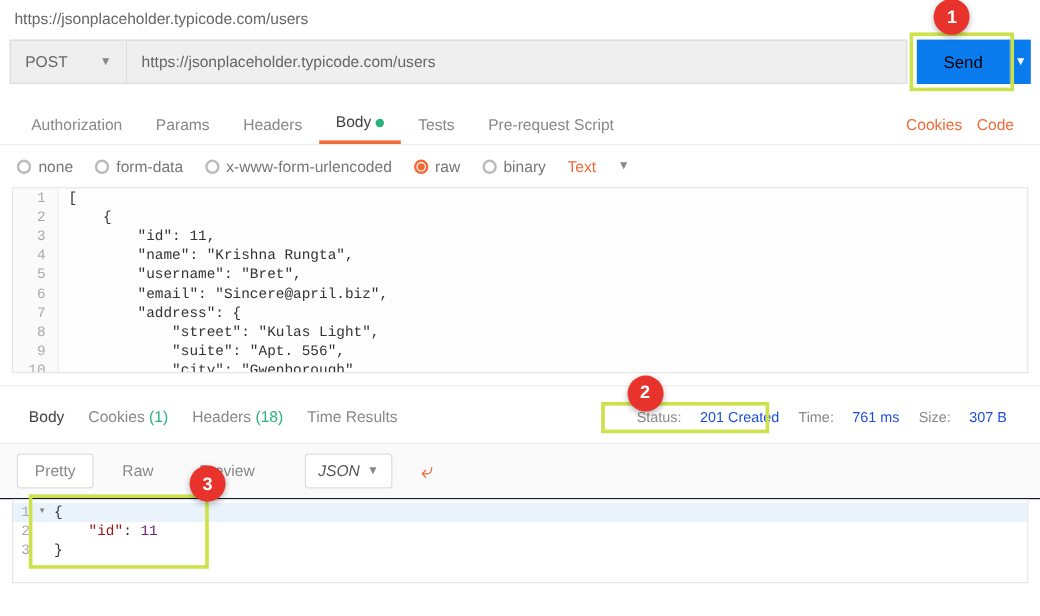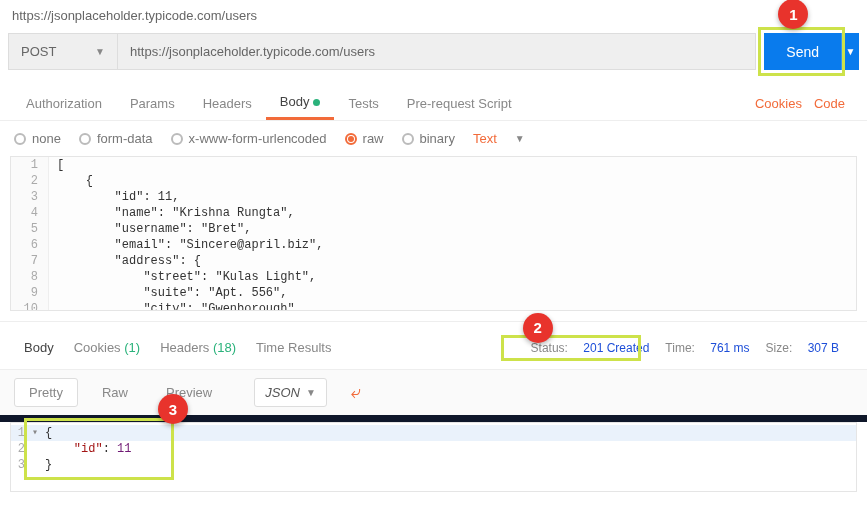--- a/index.html
+++ b/index.html
@@ -1,23 +1,23 @@
 <!DOCTYPE html>
 <html><head>
 <meta charset="utf-8">
 <style>
   * { box-sizing: border-box; margin: 0; padding: 0; }
   body { font-family: -apple-system, "Segoe UI", Arial, sans-serif; font-size: 13px; color: #555; background: #fff; width: 867px; }
   .url-header { padding: 8px 12px 4px; color: #666; font-size: 13px; }
   .request-bar { display: flex; align-items: stretch; padding: 6px 8px; gap: 0; }
-  .method-select { width: 110px; background: #efefef; border: 1px solid #ddd; display: flex; align-items: center; justify-content: space-between; padding: 0 12px; color: #666; cursor: pointer; }
+  .method-select { width: 98px; background: #efefef; border: 1px solid #ddd; display: flex; align-items: center; justify-content: space-between; padding: 0 12px; color: #666; cursor: pointer; }
   .method-caret { font-size: 10px; color: #888; }
   .url-input { flex: 1; background: #efefef; border: 1px solid #ddd; border-left: none; padding: 10px 12px; color: #666; }
   .send-btn-wrap { display: flex; margin-left: 8px; position: relative; }
-  .send-btn { background: #097bed; color: #ffffff; border: none; padding: 0 22px; font-size: 14px; cursor: pointer; }
+  .send-btn { background: #097bed; color: #000000; border: none; padding: 0 22px; font-size: 14px; cursor: pointer; }
   .send-caret { background: #097bed; color: #fff; border: none; border-left: 1px solid #3a94ec; width: 18px; cursor: pointer; font-size: 10px; }
   .send-highlight { position: absolute; border: 3px solid #cde24a; pointer-events: none; left: -6px; top: -6px; right: 14px; bottom: -6px; }
   .badge { position: absolute; width: 30px; height: 30px; border-radius: 50%; background: #e8332c; color: #fff; display: flex; align-items: center; justify-content: center; font-weight: bold; font-size: 15px; box-shadow: 0 2px 5px rgba(0,0,0,0.3); z-index: 10; }
   .tabs-row { display: flex; align-items: center; padding: 10px 12px 0; border-bottom: 1px solid #eee; position: relative; }
   .tab { padding: 8px 14px; color: #888; cursor: pointer; }
   .tab.active { color: #444; border-bottom: 3px solid #f26b3a; }
   .tab .dot { display: inline-block; width: 7px; height: 7px; border-radius: 50%; background: #2ab27b; margin-left: 4px; }
   .right-links { margin-left: auto; color: #f26b3a; display: flex; gap: 12px; padding-right: 10px; }
   .body-types { display: flex; align-items: center; gap: 18px; padding: 10px 14px; }
   .radio-item { display: flex; align-items: center; gap: 6px; color: #777; cursor: pointer; }
@@ -29,21 +29,21 @@
   .code-line { display: flex; font-family: "Courier New", monospace; font-size: 12px; line-height: 16px; }
   .gutter { width: 38px; text-align: right; color: #aaa; padding-right: 10px; background: #fafafa; border-right: 1px solid #eee; user-select: none; }
   .code-text { padding-left: 8px; white-space: pre; color: #333; }
   .resp-tabs-row { display: flex; align-items: center; padding: 12px 14px 8px; position: relative; border-top: 1px solid #eee; }
   .resp-tab { padding: 6px 10px; color: #888; cursor: pointer; }
   .resp-tab.active { color: #444; }
   .count { color: #2ab27b; }
   .resp-meta { margin-left: auto; display: flex; gap: 16px; font-size: 12px; color: #888; padding-right: 14px; position: relative; }
   .resp-meta .val { color: #1d4ed8; margin-left: 12px; }
   .status-highlight { position: absolute; border: 3px solid #cde24a; pointer-events: none; }
-  .view-row { display: flex; align-items: center; gap: 10px; padding: 8px 14px; background: #fafafa; border-top: 1px solid #eee; border-bottom: 7px solid #0f172a; }
+  .view-row { display: flex; align-items: center; gap: 10px; padding: 8px 14px; background: #fafafa; border-top: 1px solid #eee; border-bottom: 1px solid #0f172a; }
   .view-btn { padding: 6px 14px; color: #888; cursor: pointer; background: #fff; border: 1px solid #ddd; border-radius: 3px; }
   .view-btn.plain { background: transparent; border: none; }
   .json-dd { margin-left: 18px; display: flex; align-items: center; gap: 6px; color: #555; cursor: pointer; padding: 6px 10px; border: 1px solid #ddd; border-radius: 3px; background: #fff; font-style: italic; }
   .wrap-icon { margin-left: 14px; color: #f26b3a; font-size: 18px; cursor: pointer; }
   .resp-body-wrap { position: relative; margin: 0 10px 20px; }
   .resp-code { border: 1px solid #e5e5e5; background: #fff; height: 70px; padding-top: 2px; }
   .resp-line { display: flex; font-family: "Courier New", monospace; font-size: 12px; line-height: 16px; }
   .resp-line.hl { background: #eaf2fb; }
   .resp-gutter { width: 18px; text-align: right; color: #aaa; padding-right: 4px; user-select: none; }
   .fold { width: 12px; color: #888; font-size: 10px; text-align: center; }

